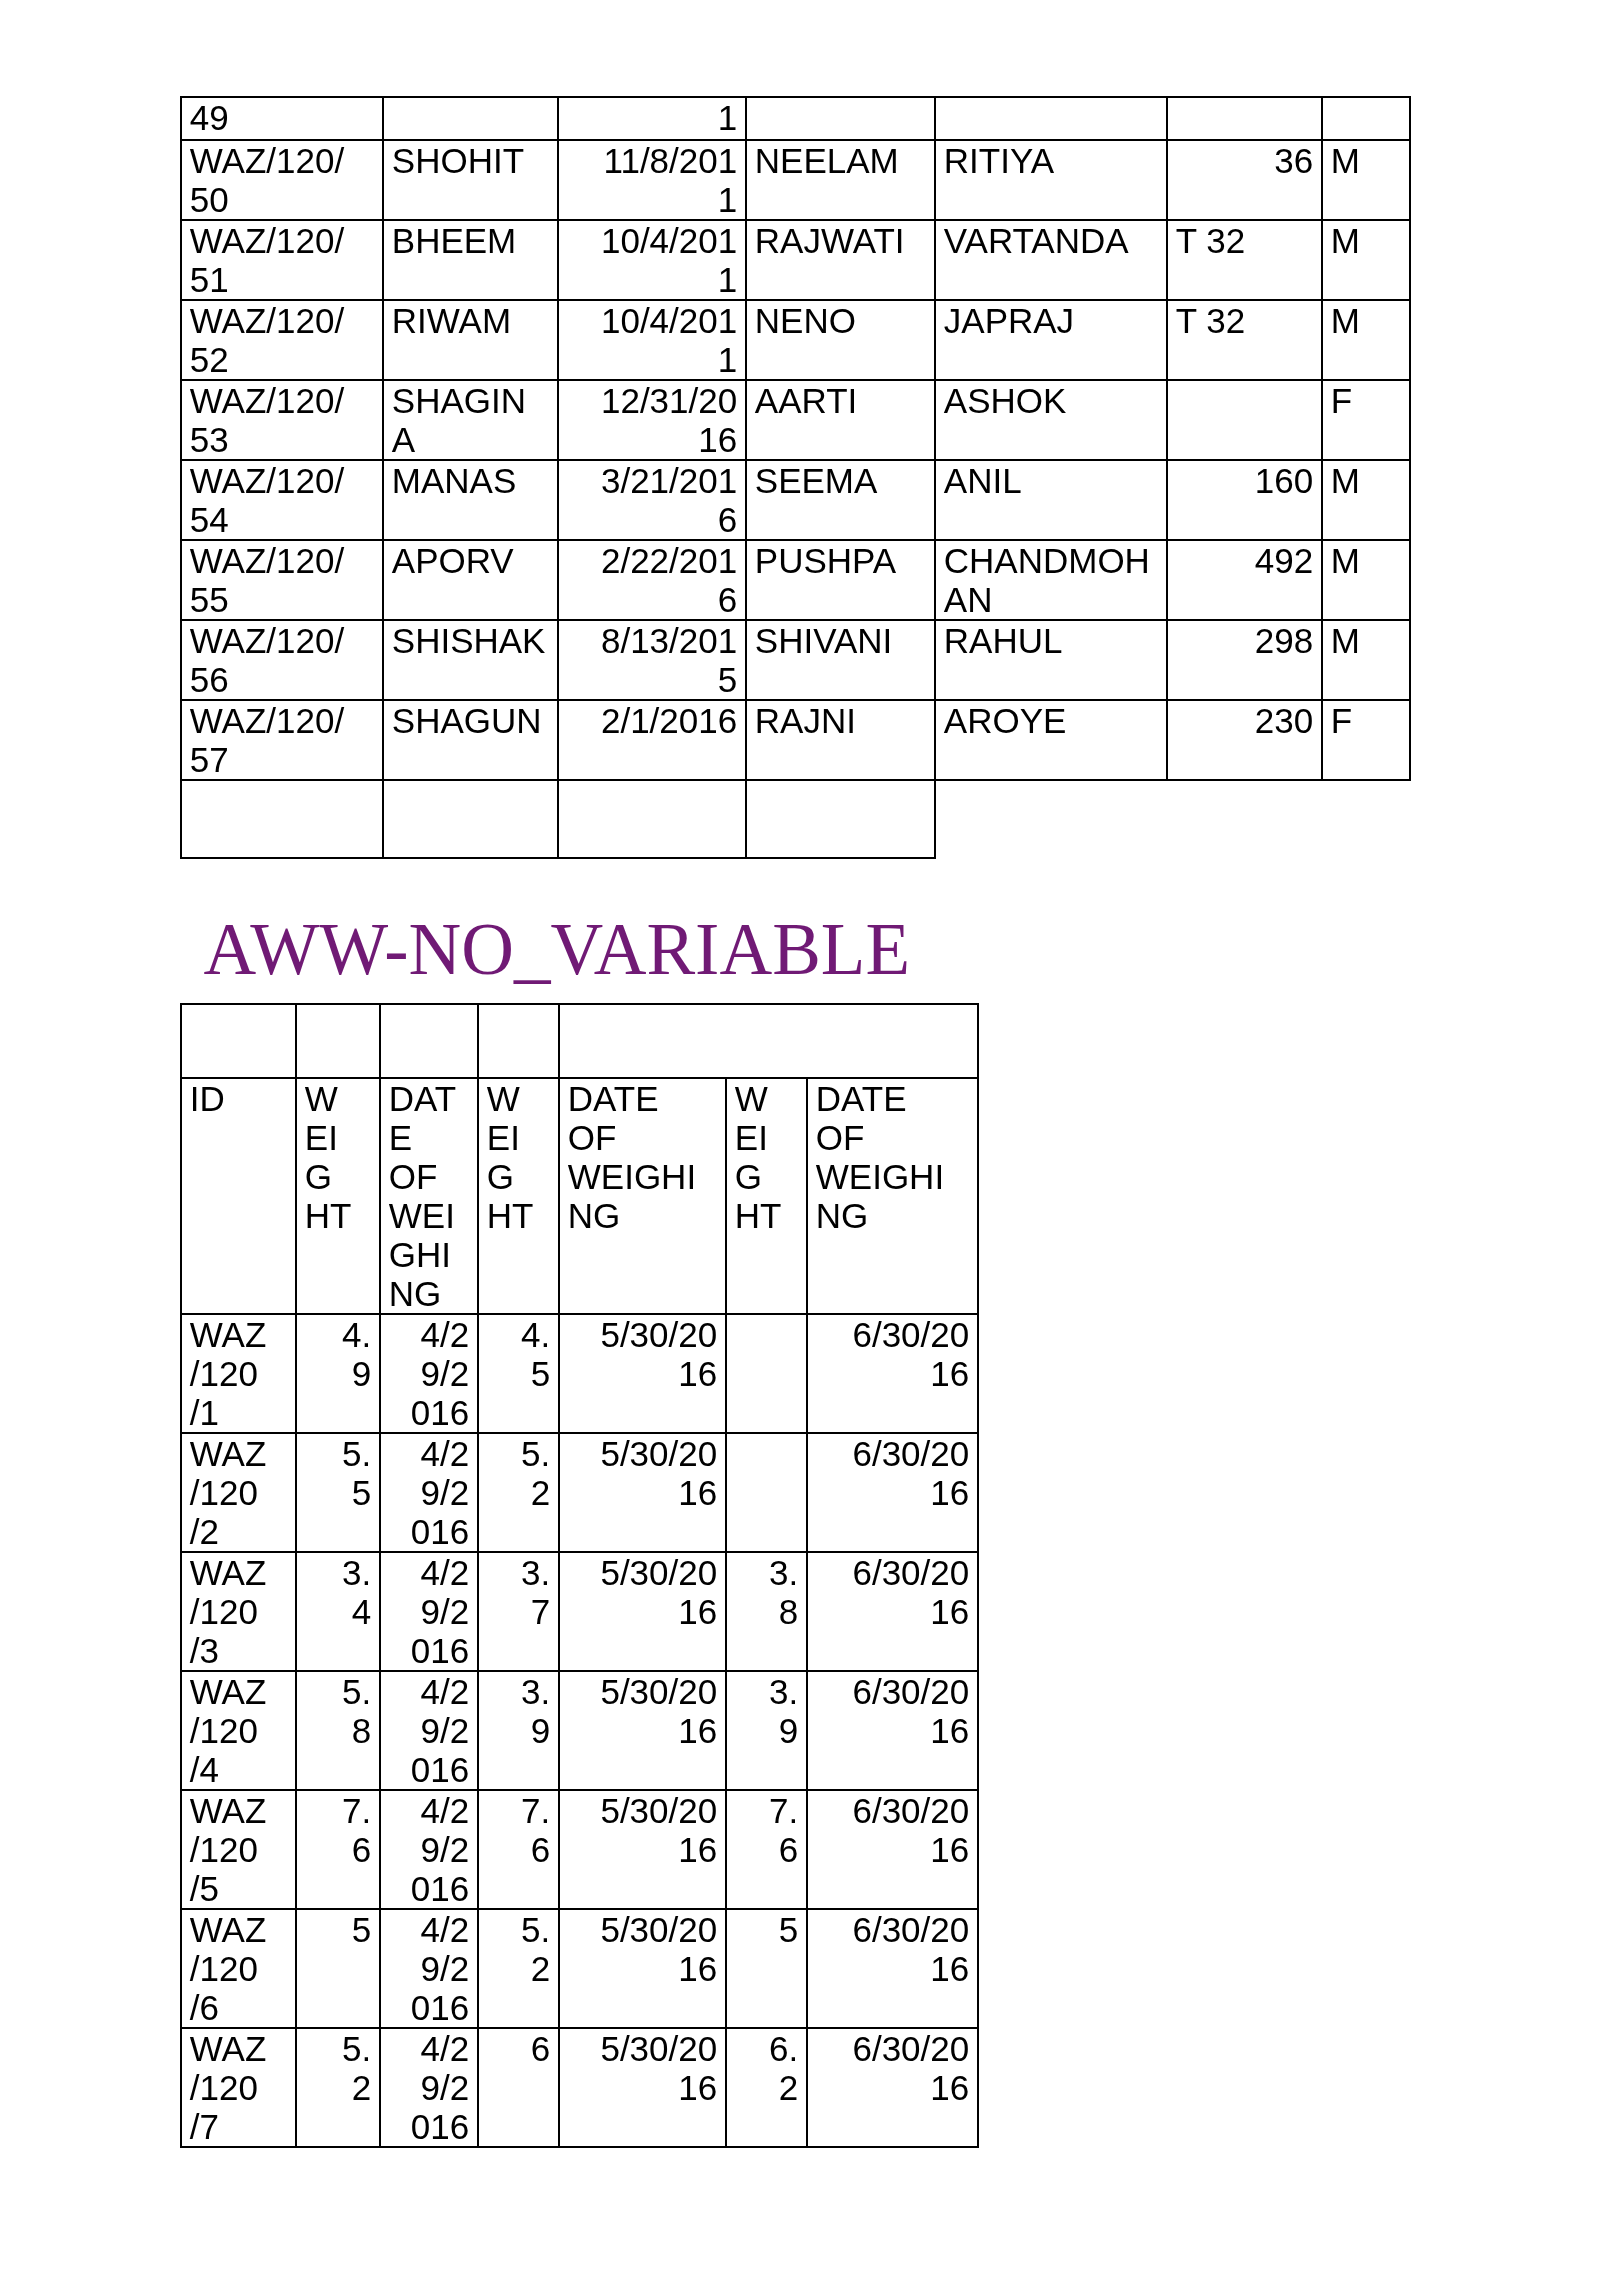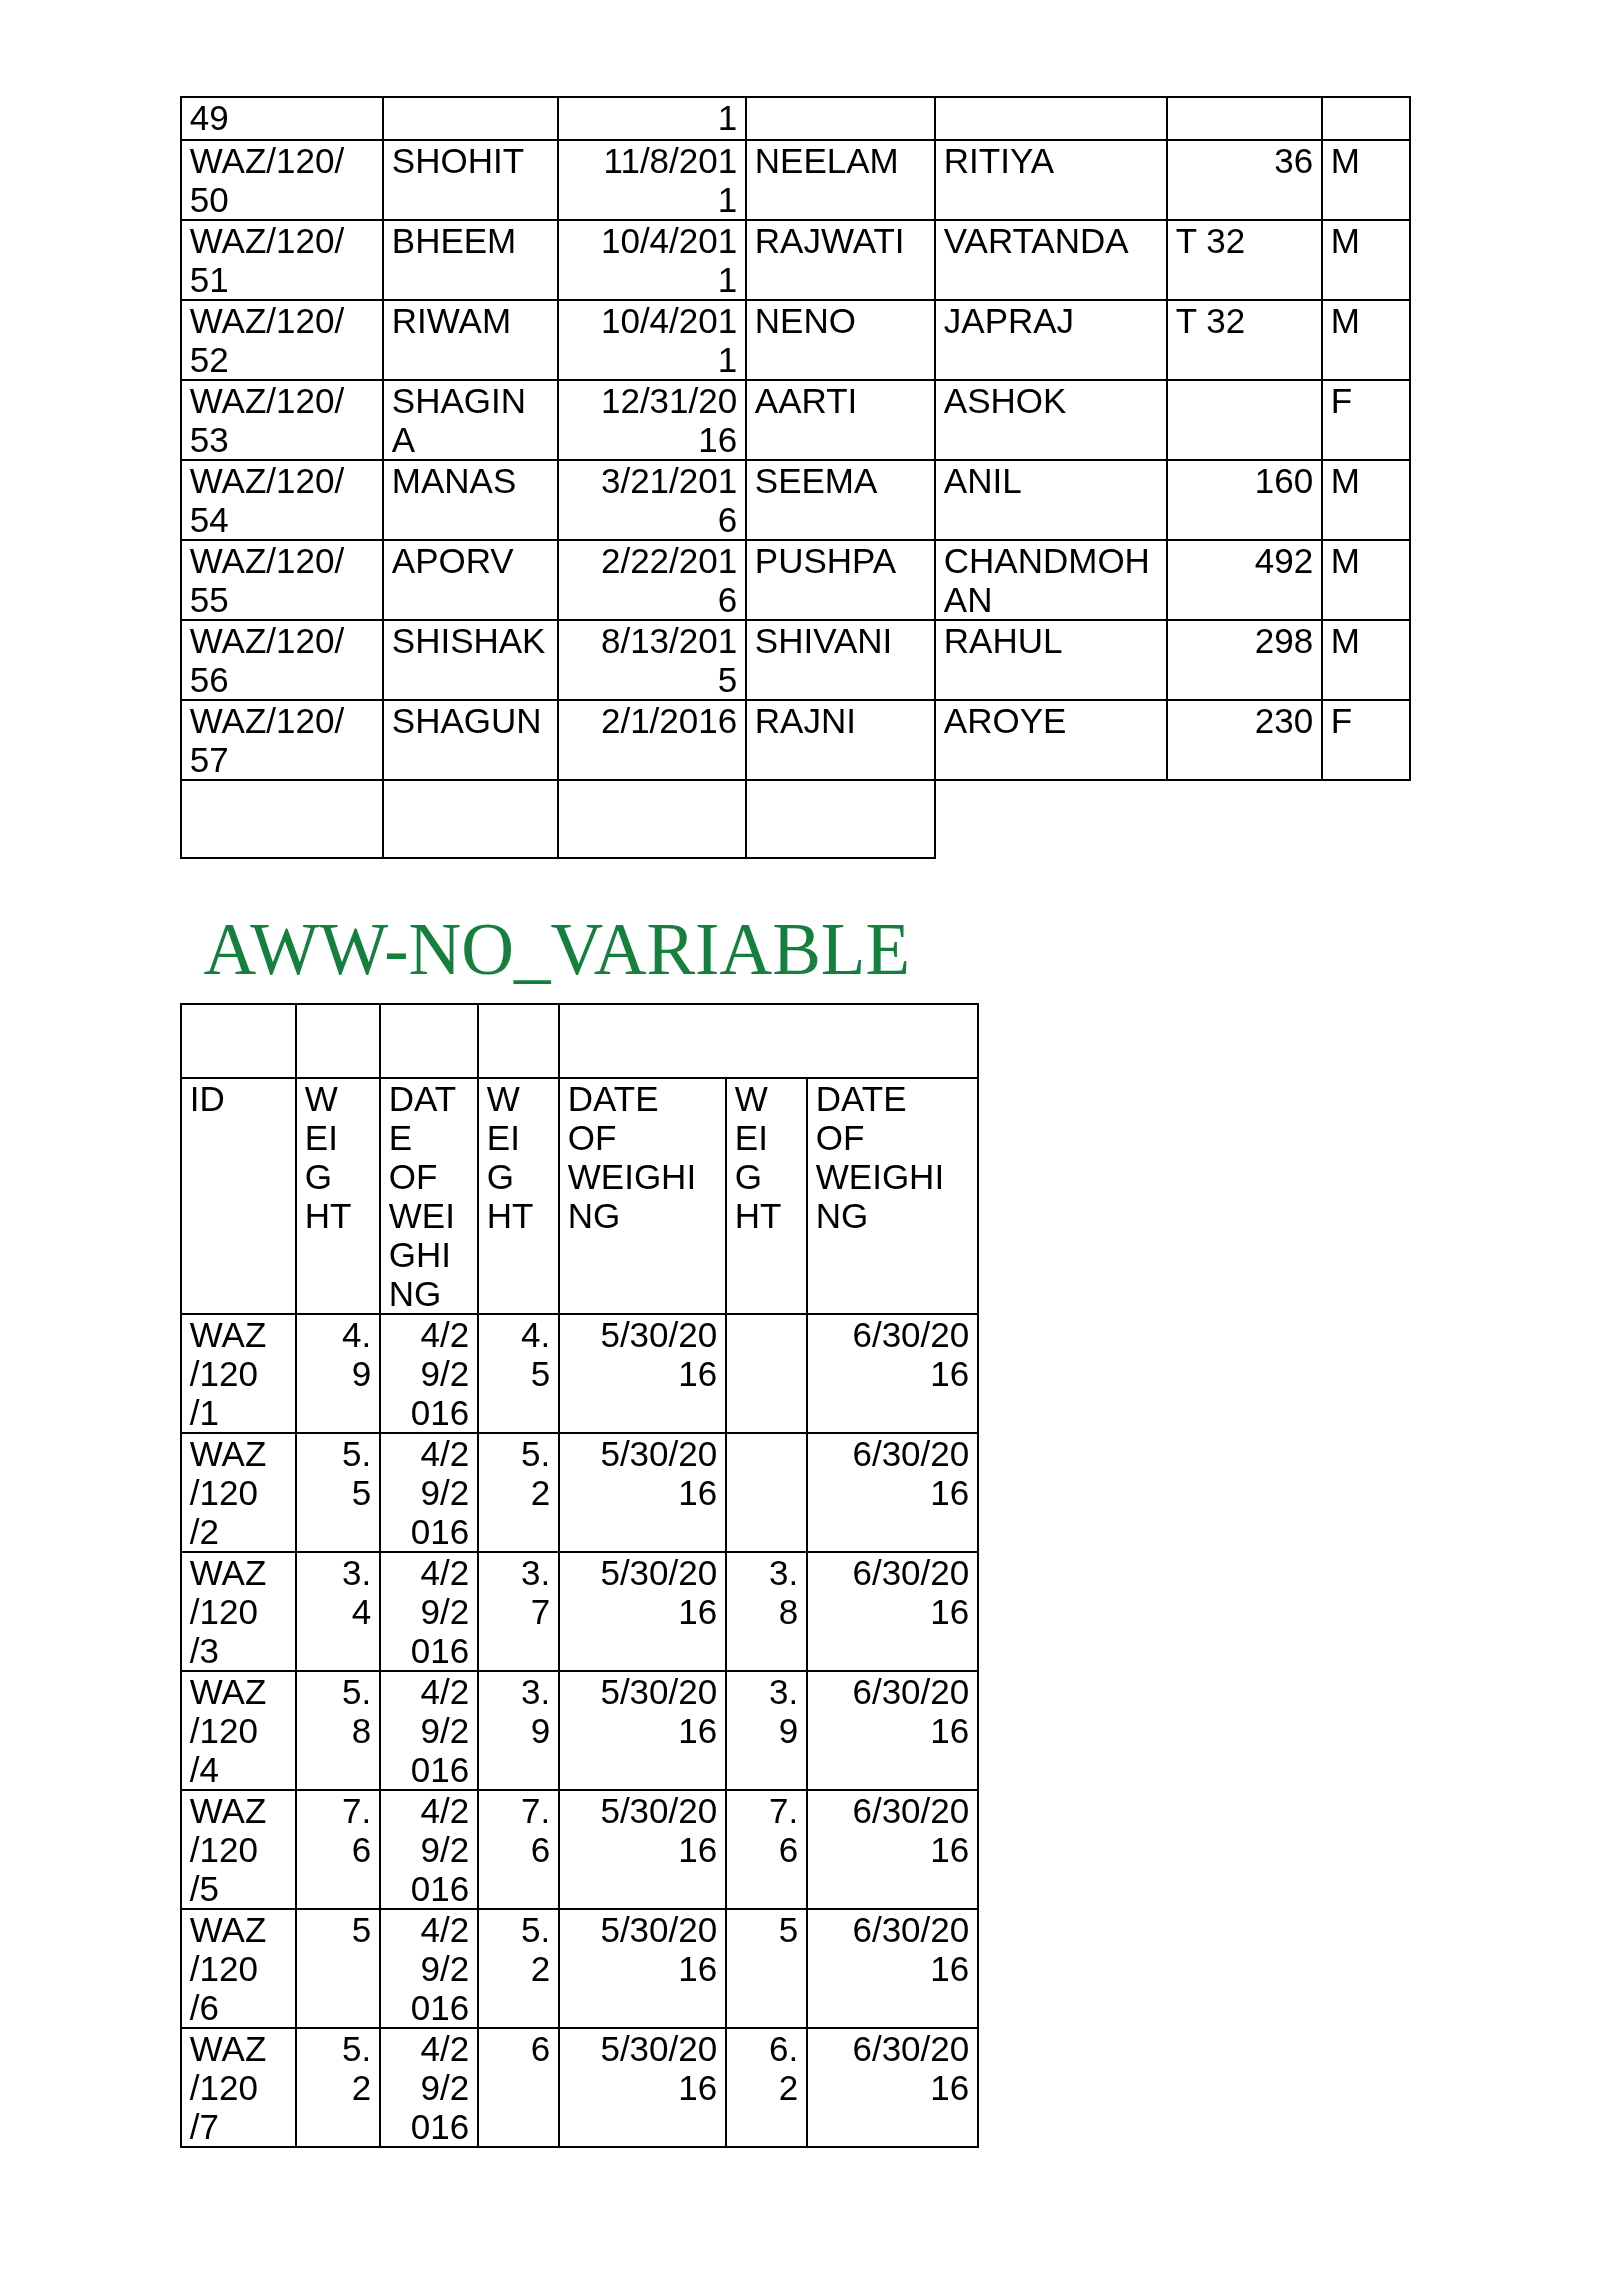--- a/index.html
+++ b/index.html
@@ -34,21 +34,21 @@
   .t1 tr{height:78px;}
   .t1 tr.r0{height:43px;}
 
   
   h1.doc-heading{
     font-family:"Liberation Serif", serif;
     font-weight:normal;
     font-size:73px;
     line-height:83px;
     margin:49px 0 11.8px 23.5px;
-    color:#15803d;
+    color:#701a75;
   }
 
   
   .t2{width:797px;}
   .t2 .c1{width:115px;}
   .t2 .c2{width:84px;}
   .t2 .c3{width:98px;}
   .t2 .c4{width:81px;}
   .t2 .c5{width:167px;}
   .t2 .c6{width:81px;}

